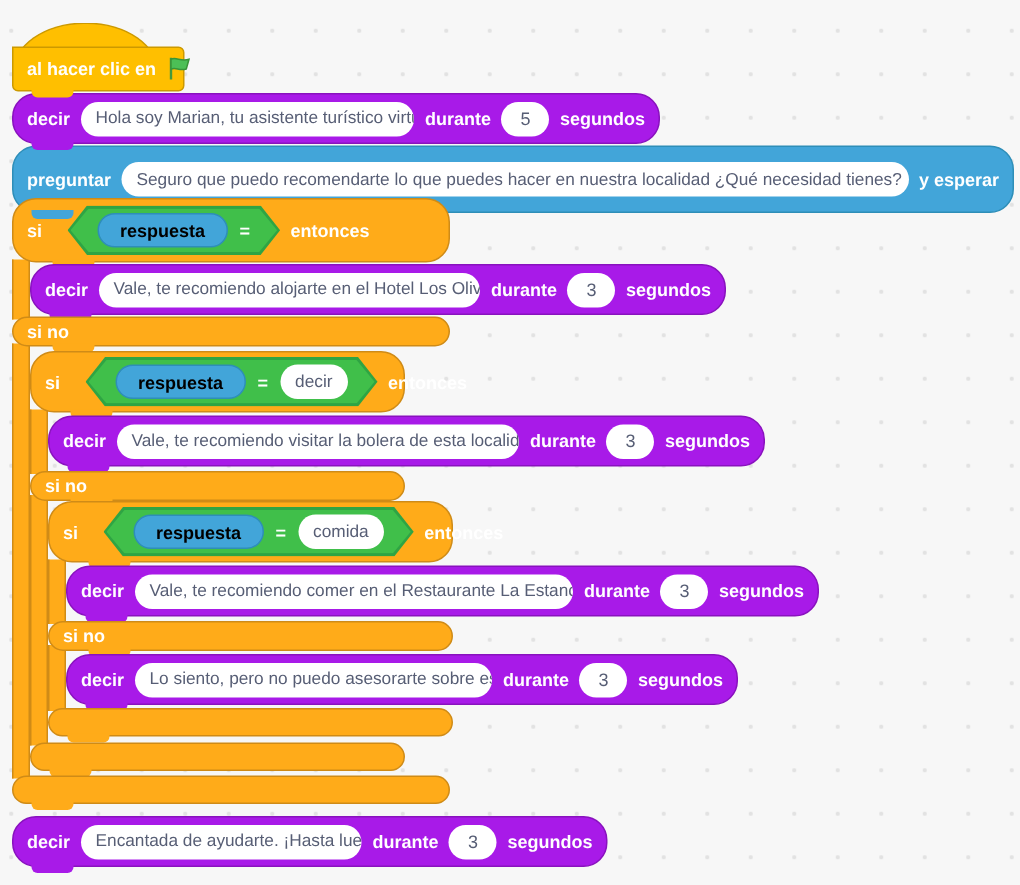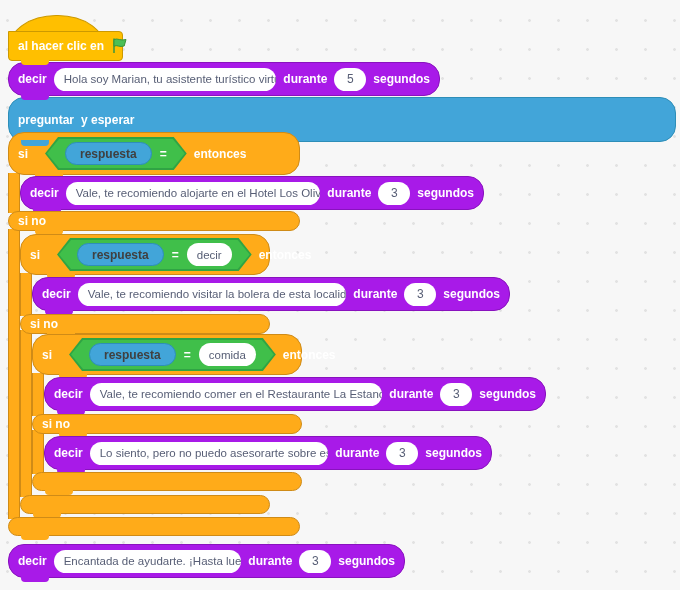--- a/index.html
+++ b/index.html
@@ -38,21 +38,21 @@
     background:#fff;border-radius:999px;height:23px;
     display:flex;align-items:center;
     padding:0 10px;color:#575E75;
     font-weight:400;font-size:11.5px;overflow:hidden;
   }
   .grow{flex:0 1 auto;}
   .num{justify-content:center;min-width:32px;padding:0 6px;font-size:12px;}
   .reporter{
     box-sizing:border-box;background:#42A5D9;border:1px solid #2E8EB8;
     border-radius:999px;height:23px;display:flex;align-items:center;
-    padding:0 14px;color:#404040;font-weight:700;font-size:12px;
+    padding:0 14px;color:#000000;font-weight:700;font-size:12px;
   }
   .hexb{
     position:relative;flex:0 0 auto;margin-left:10px;
     clip-path:polygon(13px 0,calc(100% - 13px) 0,100% 50%,calc(100% - 13px) 100%,13px 100%,0 50%);
     background:#2FA444;padding:2px;
   }
   .hexf{
     clip-path:polygon(12px 0,calc(100% - 12px) 0,100% 50%,calc(100% - 12px) 100%,12px 100%,0 50%);
     background:#40BF4A;display:flex;align-items:center;gap:8px;
     padding:3px 18px;
@@ -98,20 +98,21 @@
   <div class="block looks bump" style="left:8px;top:62px;width:432px;height:34px;">
     <span class="lbl">decir</span>
     <span class="oval grow">Hola soy Marian, tu asistente turístico virtual</span>
     <span class="lbl">durante</span>
     <span class="oval num">5</span>
     <span class="lbl">segundos</span>
   </div>
 
   <div class="block sensing bump" style="left:8px;top:97px;width:668px;height:45px;">
     <span class="lbl">preguntar</span>
+    <span class="oval grow">Seguro que puedo recomendarte lo que puedes hacer en nuestra localidad ¿Qué necesidad tienes?</span>
     <span class="lbl">y esperar</span>
   </div>
 
   <div class="block control bump-in cbar" style="left:8px;top:132px;width:292px;height:43px;">
     <span class="lbl">si</span>
     <div class="hexb">
       <div class="hexf">
         <span class="reporter">respuesta</span>
         <span class="eq">=</span>
       </div>

